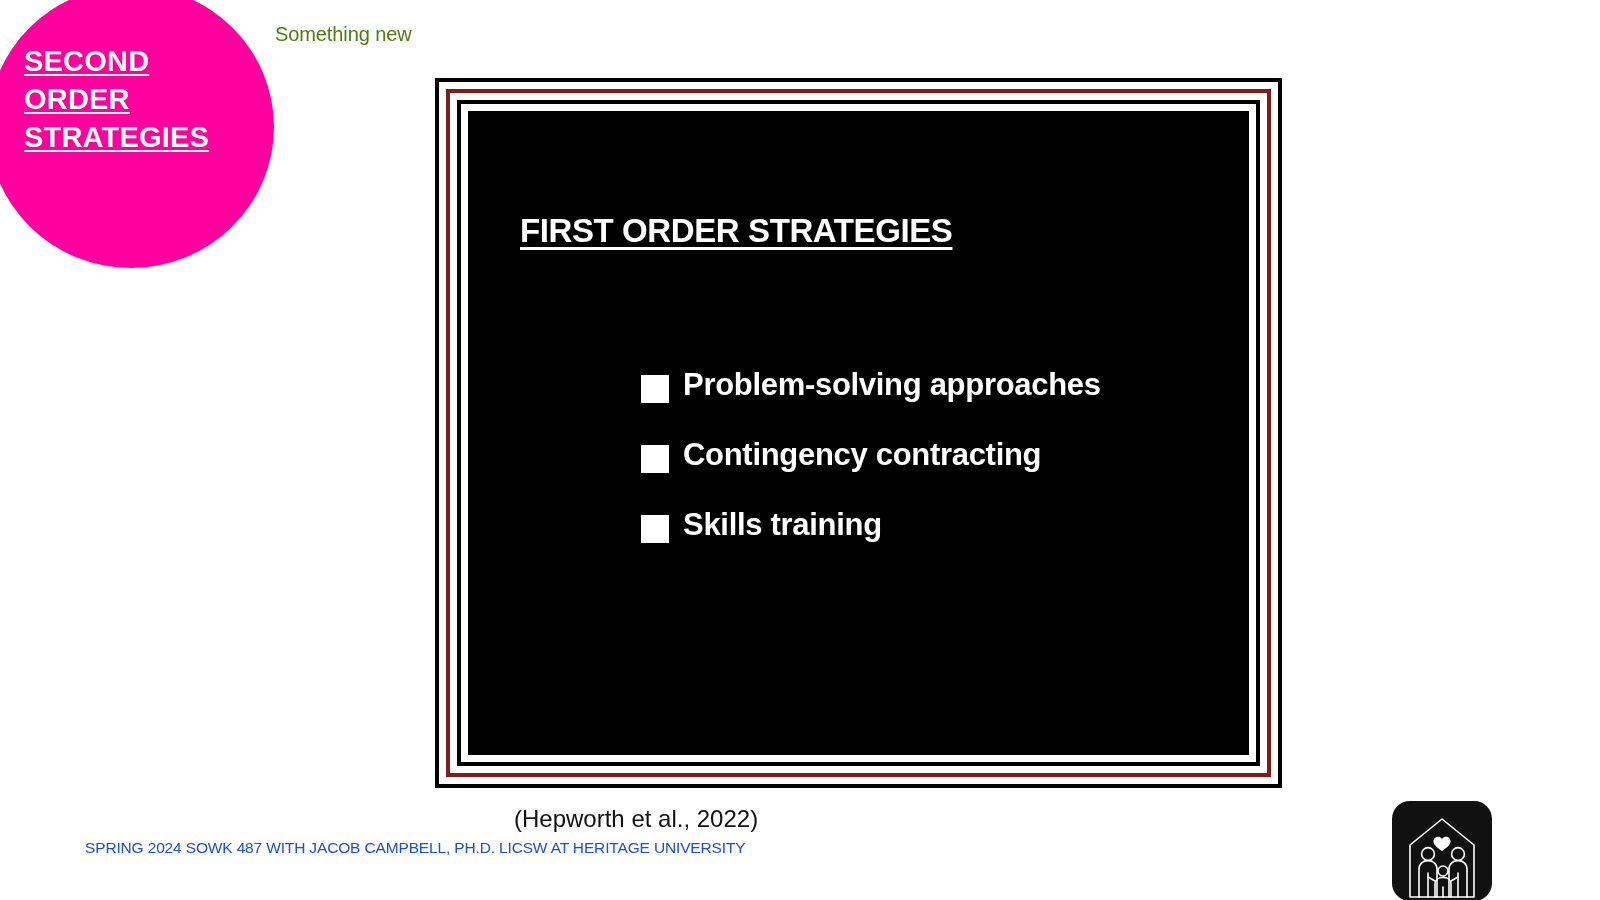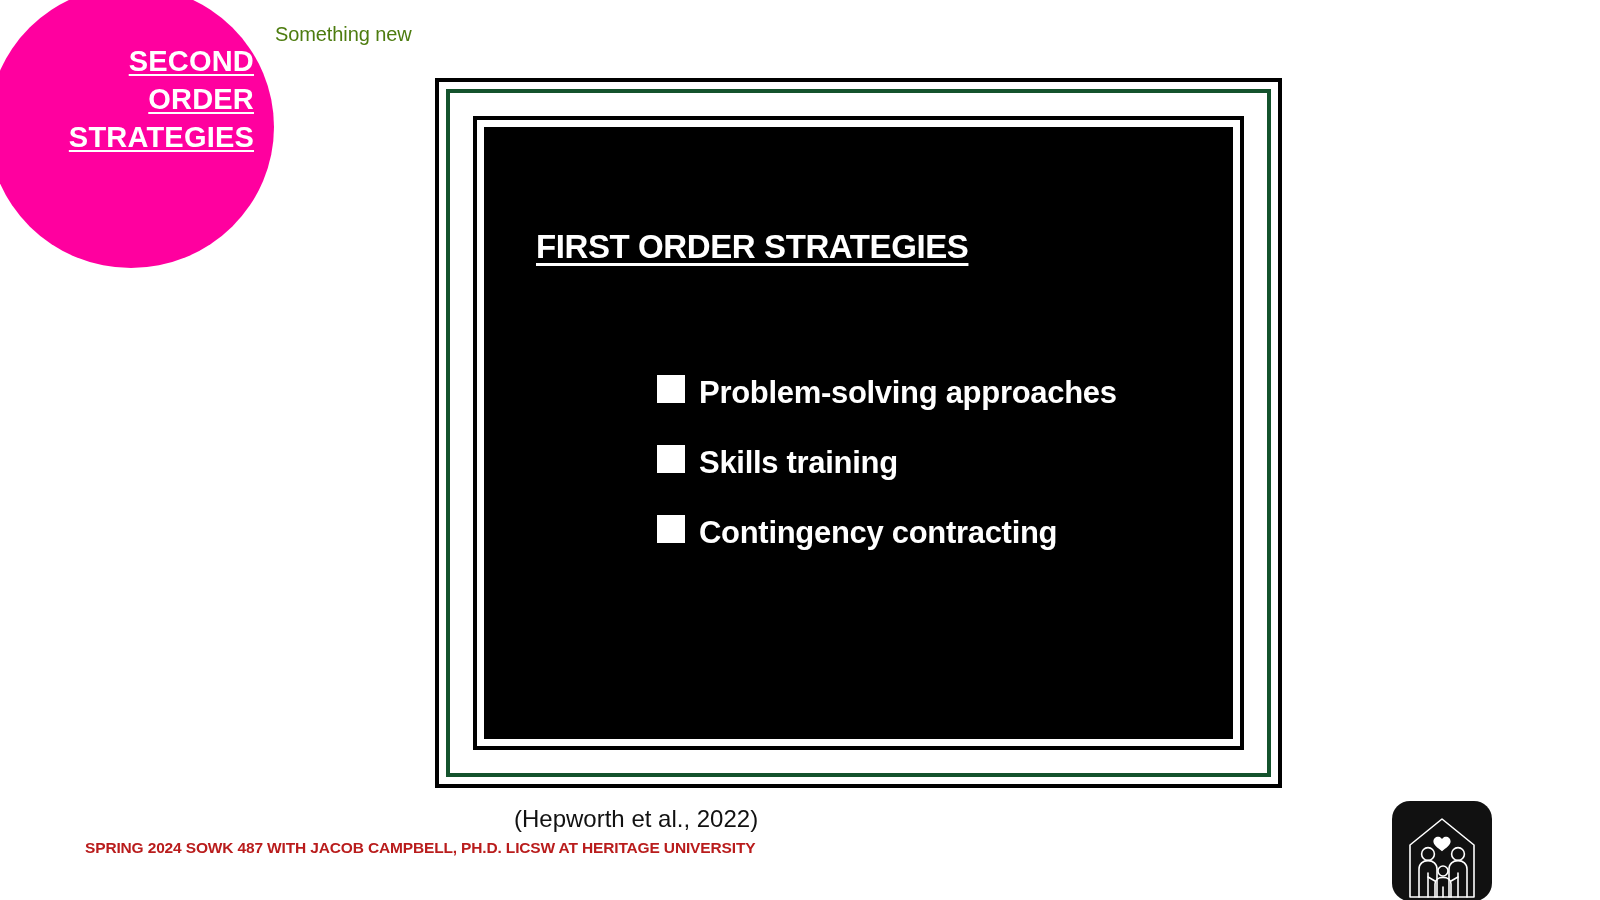--- a/index.html
+++ b/index.html
@@ -31,21 +31,21 @@
     background: #ff009f;
     display: flex;
     align-items: center;
     justify-content: center;
   }
   .circle-badge-label {
     position: relative;
     top: -28px;
     left: 8px;
     width: 230px;
-    text-align: right;
+    text-align: left;
     color: #ffffff;
     font-size: 29px;
     font-weight: 700;
     line-height: 1.32;
     letter-spacing: 0.2px;
     text-decoration: underline;
     text-underline-offset: 3px;
     text-decoration-thickness: 2px;
   }
 
@@ -70,23 +70,23 @@
     height: 710px;
     box-sizing: border-box;
     border: 4px solid #000000;
     background: #ffffff;
     padding: 7px;
   }
   .frame-mid {
     box-sizing: border-box;
     width: 100%;
     height: 100%;
-    border: 4px solid #14532d;
-    background: #ffffff;
-    padding: 23px;
+    border: 4px solid #7f1d1d;
+    background: #ffffff;
+    padding: 7px;
   }
   .frame-inner {
     box-sizing: border-box;
     width: 100%;
     height: 100%;
     border: 4px solid #000000;
     background: #ffffff;
     padding: 7px;
   }
   .panel-black {
@@ -116,21 +116,21 @@
   .bullet-list {
     position: absolute;
     left: 173px;
     top: 248px;
     margin: 0;
     padding: 0;
     list-style: none;
   }
   .bullet-item {
     display: flex;
-    align-items: flex-start;
+    align-items: flex-end;
     height: 44px;
     margin-bottom: 26px;
   }
   .bullet-item:last-child { margin-bottom: 0; }
   .bullet-marker {
     flex: 0 0 auto;
     width: 28px;
     height: 28px;
     background: #ffffff;
     margin-right: 14px;
@@ -150,23 +150,23 @@
     top: 805px;
     color: #111111;
     font-size: 24px;
     font-weight: 400;
     white-space: nowrap;
   }
   .footer-bar {
     position: absolute;
     left: 85px;
     top: 839px;
-    color: #b91c1c;
+    color: #1d4ed8;
     font-size: 15.5px;
-    font-weight: 700;
+    font-weight: 400;
     letter-spacing: -0.15px;
     white-space: nowrap;
   }
 
   
   .logo-badge {
     position: absolute;
     left: 1392px;
     top: 801px;
     width: 100px;
@@ -196,25 +196,25 @@
 
           <div class="panel-title">FIRST ORDER STRATEGIES</div>
 
           <ul class="bullet-list">
             <li class="bullet-item">
               <span class="bullet-marker"></span>
               <span class="bullet-text">Problem-solving approaches</span>
             </li>
             <li class="bullet-item">
               <span class="bullet-marker"></span>
-              <span class="bullet-text">Skills training</span>
+              <span class="bullet-text">Contingency contracting</span>
             </li>
             <li class="bullet-item">
               <span class="bullet-marker"></span>
-              <span class="bullet-text">Contingency contracting</span>
+              <span class="bullet-text">Skills training</span>
             </li>
           </ul>
 
         </div>
       </div>
     </div>
   </div>
 
   <div class="citation">(Hepworth et al., 2022)</div>
 

